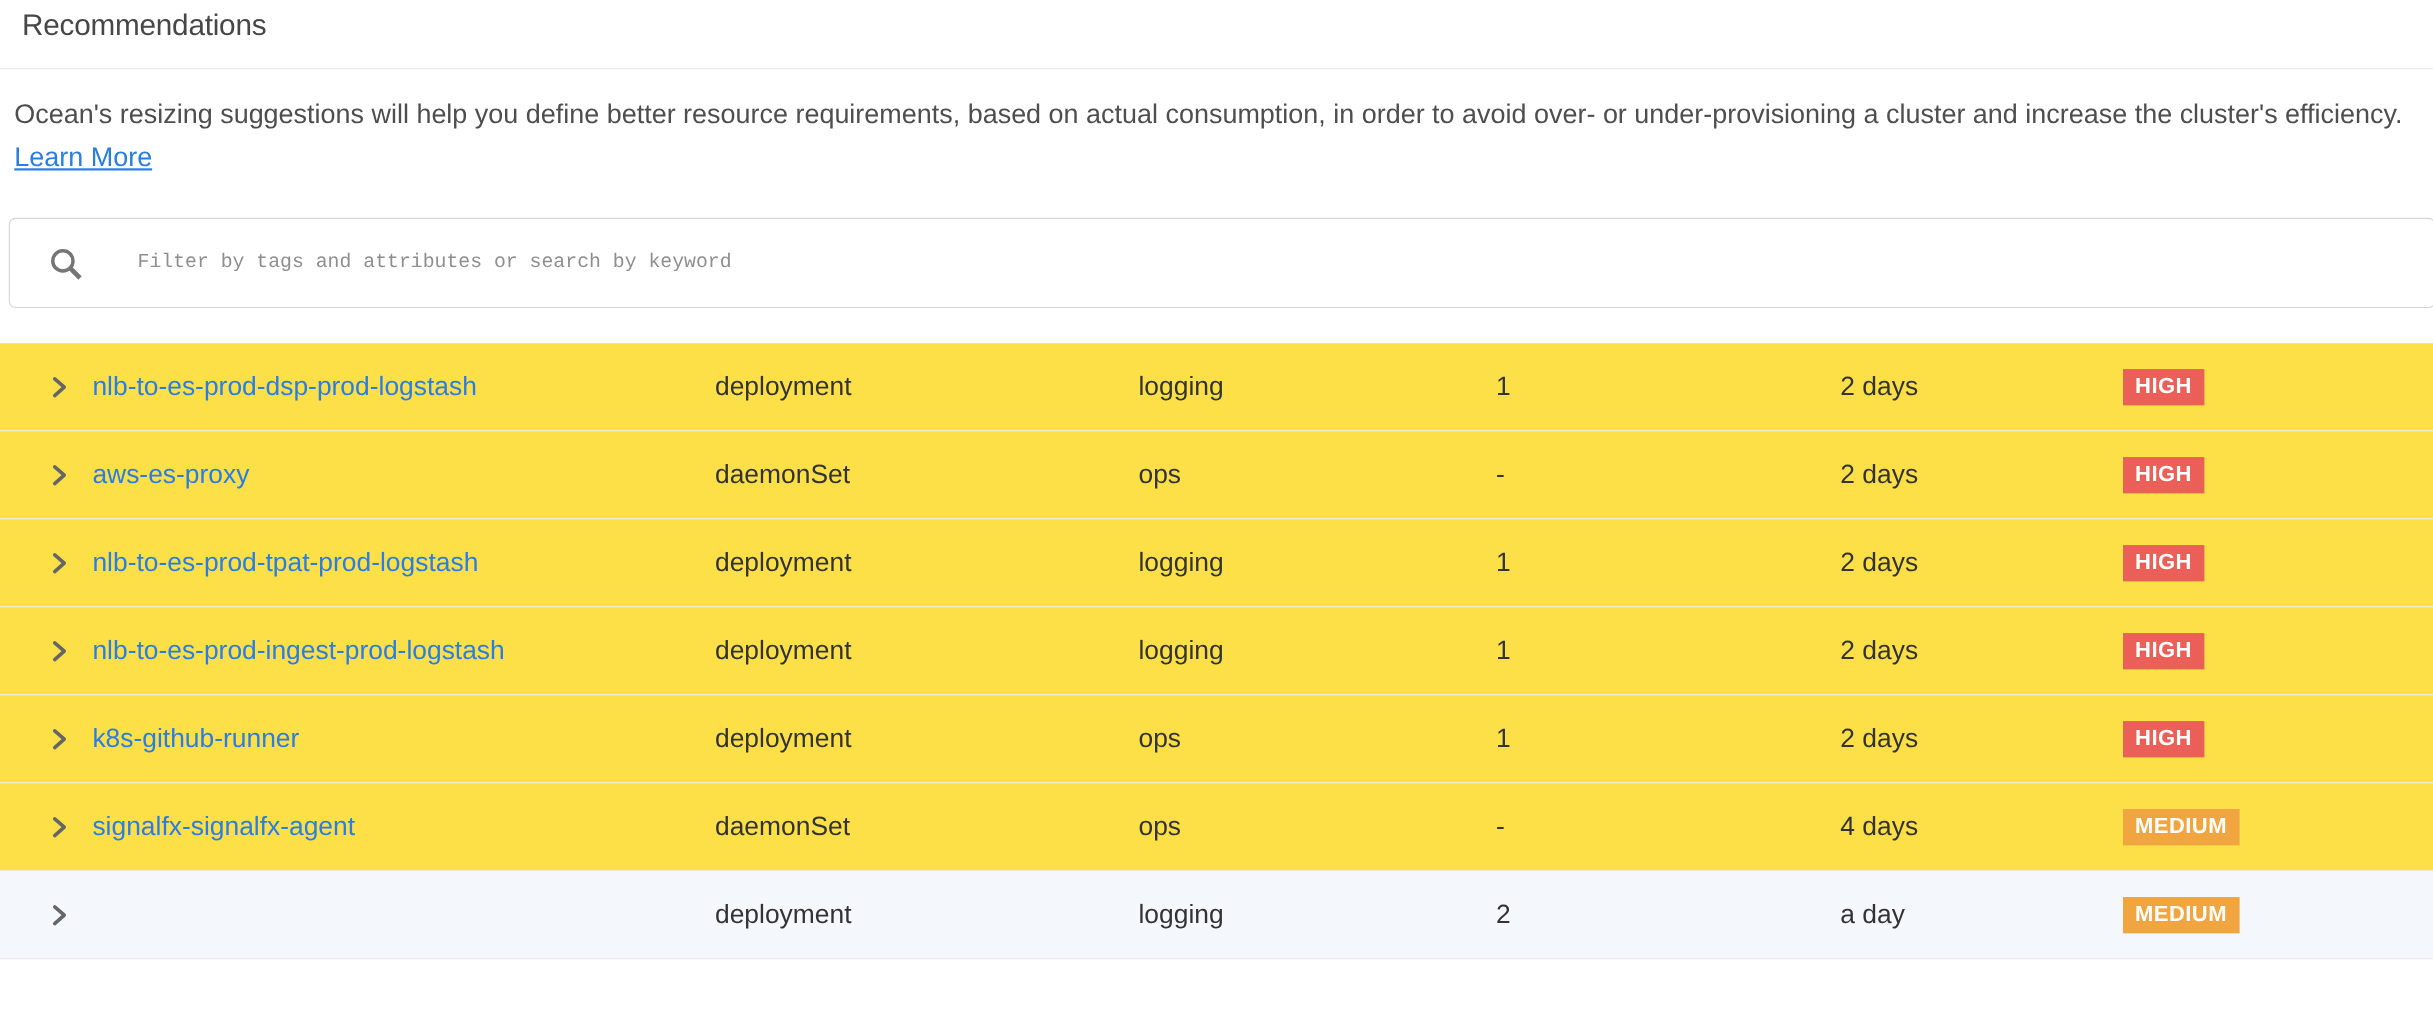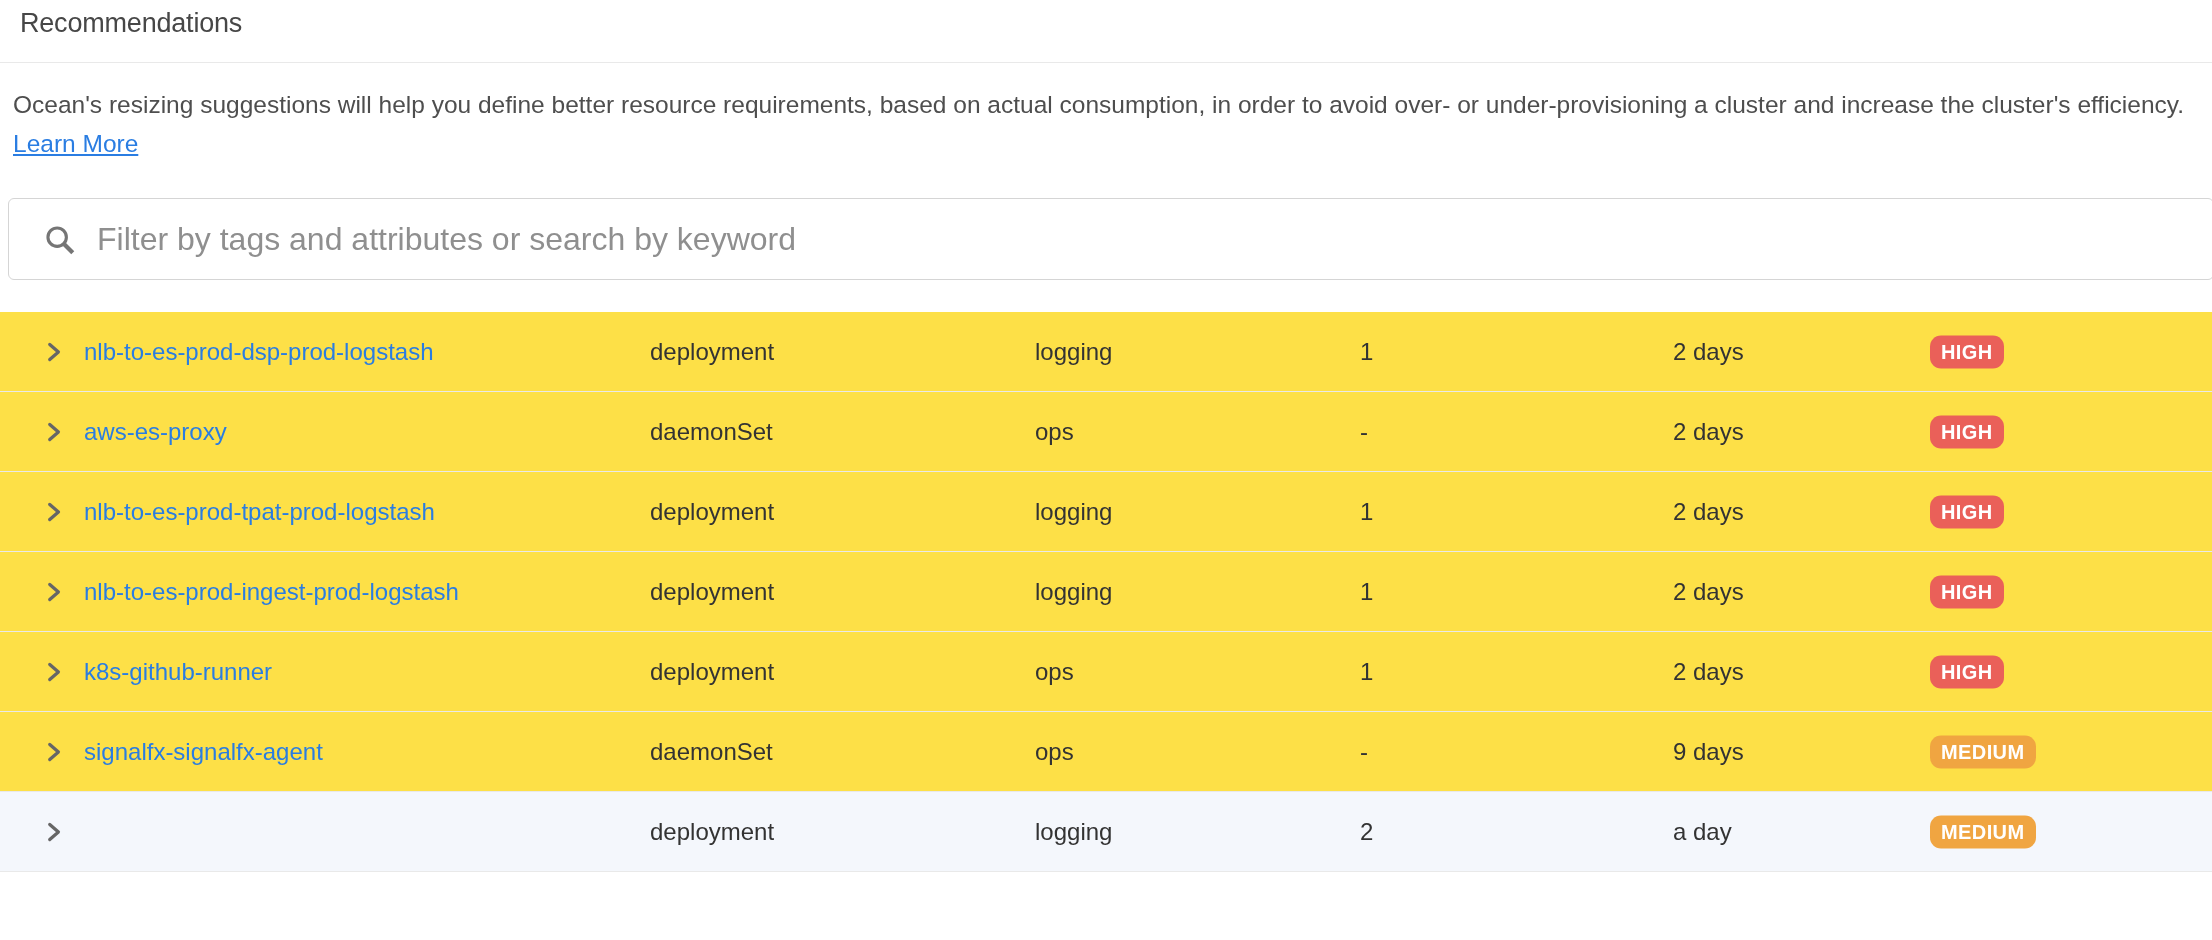--- a/index.html
+++ b/index.html
@@ -27,22 +27,22 @@
   .searchbox{
     position:absolute;left:8px;top:198px;width:2206px;height:82px;
     border:1px solid #d5d5d5;border-radius:6px;box-sizing:border-box;
     display:flex;align-items:center;background:#fff;
   }
   .search-icon{
     position:absolute;left:34px;top:24px;width:34px;height:34px;color:#757575;
   }
   .searchbox input{
     border:none;outline:none;width:1900px;height:60px;
-    margin-left:86px;font-size:32px;color:#333;background:transparent;
-    font-family:Liberation Sans, sans-serif;
+    margin-left:114px;font-size:18px;color:#333;background:transparent;
+    font-family:Liberation Mono, monospace;
   }
   .searchbox input::placeholder{color:#8f8f8f;opacity:1;}
 
   .table{position:absolute;left:0;top:312px;width:2212px;}
   .thead{
     position:relative;height:75px;border-bottom:2px solid #d6d6d6;
   }
   .th{
     position:absolute;top:24px;font-size:24px;font-weight:bold;color:#454545;white-space:nowrap;
   }
@@ -74,21 +74,21 @@
     position:absolute;left:40px;top:50%;transform:translateY(-50%);
     width:26px;height:26px;color:#666;
   }
   .td.name{left:84px;color:var(--link);text-decoration:none;cursor:pointer;}
   .td.type{left:650px;}
   .td.ns{left:1035px;}
   .td.pods{left:1360px;}
   .td.age{left:1645px;margin-left:28px;}
   .td.impact{left:1930px;}
   .badge{
-    display:inline-block;padding:5px 11px;border-radius:11px;
+    display:inline-block;padding:5px 11px;border-radius:0;
     color:#fff;font-size:20px;font-weight:bold;letter-spacing:0.4px;
   }
 </style>
 </head>
 <body>
 
 <div class="page-title">Recommendations</div>
 <div class="title-divider"></div>
 
 <div class="intro">
@@ -172,21 +172,21 @@
     </span>
   </div>
       <div class="tr">
     <svg class="chevron" viewBox="0 0 24 24" fill="none" stroke="currentColor" stroke-width="3" stroke-linecap="round" stroke-linejoin="round">
       <polyline points="9 5 17 12 9 19"></polyline>
     </svg>
     <a class="td name">signalfx-signalfx-agent</a>
     <span class="td type">daemonSet</span>
     <span class="td ns">ops</span>
     <span class="td pods">-</span>
-    <span class="td age">9 days</span>
+    <span class="td age">4 days</span>
     <span class="td impact">
       <span class="badge" style="background-color: rgb(240, 165, 65);">MEDIUM</span>
     </span>
   </div>
       <div class="tr highlight">
     <svg class="chevron" viewBox="0 0 24 24" fill="none" stroke="currentColor" stroke-width="3" stroke-linecap="round" stroke-linejoin="round">
       <polyline points="9 5 17 12 9 19"></polyline>
     </svg>
     <span class="td type">deployment</span>
     <span class="td ns">logging</span>

